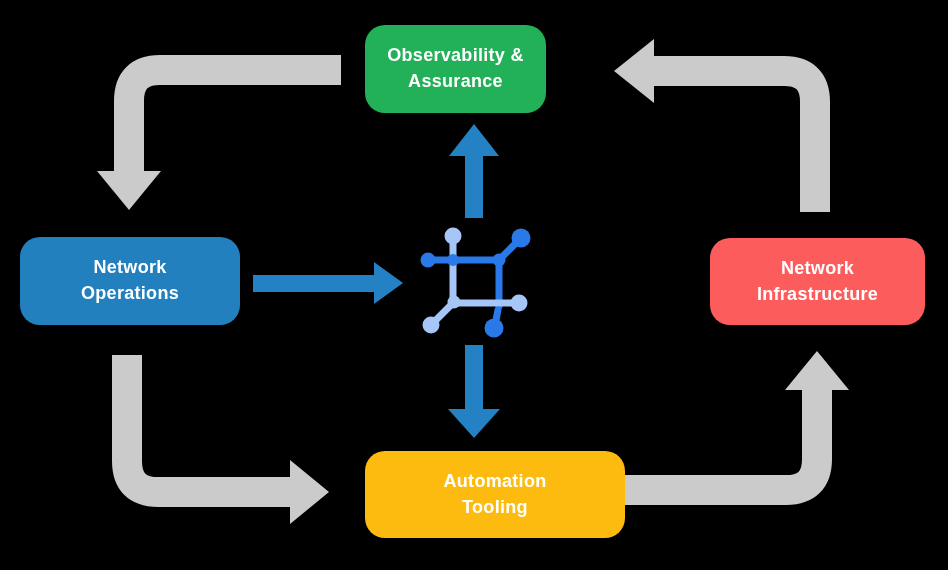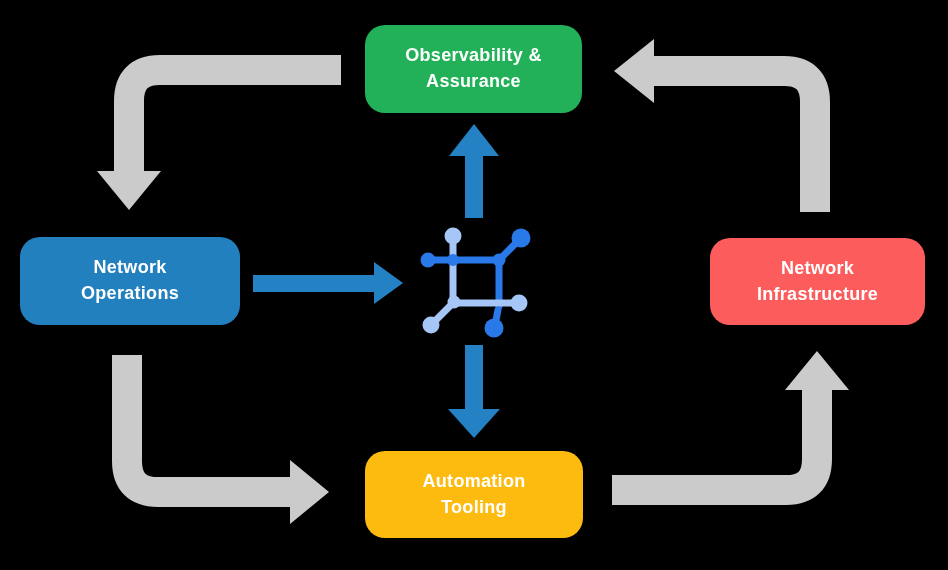--- a/index.html
+++ b/index.html
@@ -32,24 +32,24 @@
     text-align: center;
   }
   .box .label {
     color: var(--label-text, #fff);
     font-size: 18px;
     font-weight: 700;
     letter-spacing: 0.3px;
     line-height: 1.42;
     white-space: pre-line;
   }
-  .box-observability  { left: 365px; top: 25px;  width: 217px; height: 88px; background: var(--box-green);  }
+  .box-observability  { left: 365px; top: 25px;  width: 181px; height: 88px; background: var(--box-green);  }
   .box-operations     { left: 20px;  top: 237px; width: 220px; height: 88px; background: var(--box-blue);   }
   .box-infrastructure { left: 710px; top: 238px; width: 215px; height: 87px; background: var(--box-red);    }
-  .box-automation     { left: 365px; top: 451px; width: 218px; height: 87px; background: var(--box-yellow); }
+  .box-automation     { left: 365px; top: 451px; width: 260px; height: 87px; background: var(--box-yellow); }
 
   .flow-line { stroke: var(--flow-arrow); stroke-width: 30; fill: none; }
   .flow-head { fill: var(--flow-arrow); }
   .process-fill { fill: var(--process-arrow); }
 
   .icon-light-line { stroke: var(--icon-light-blue); stroke-width: 7; stroke-linecap: round; }
   .icon-dark-line  { stroke: var(--icon-dark-blue);  stroke-width: 7; stroke-linecap: round; }
   .icon-light-fill { fill: var(--icon-light-blue); }
   .icon-dark-fill  { fill: var(--icon-dark-blue); }
 </style>

